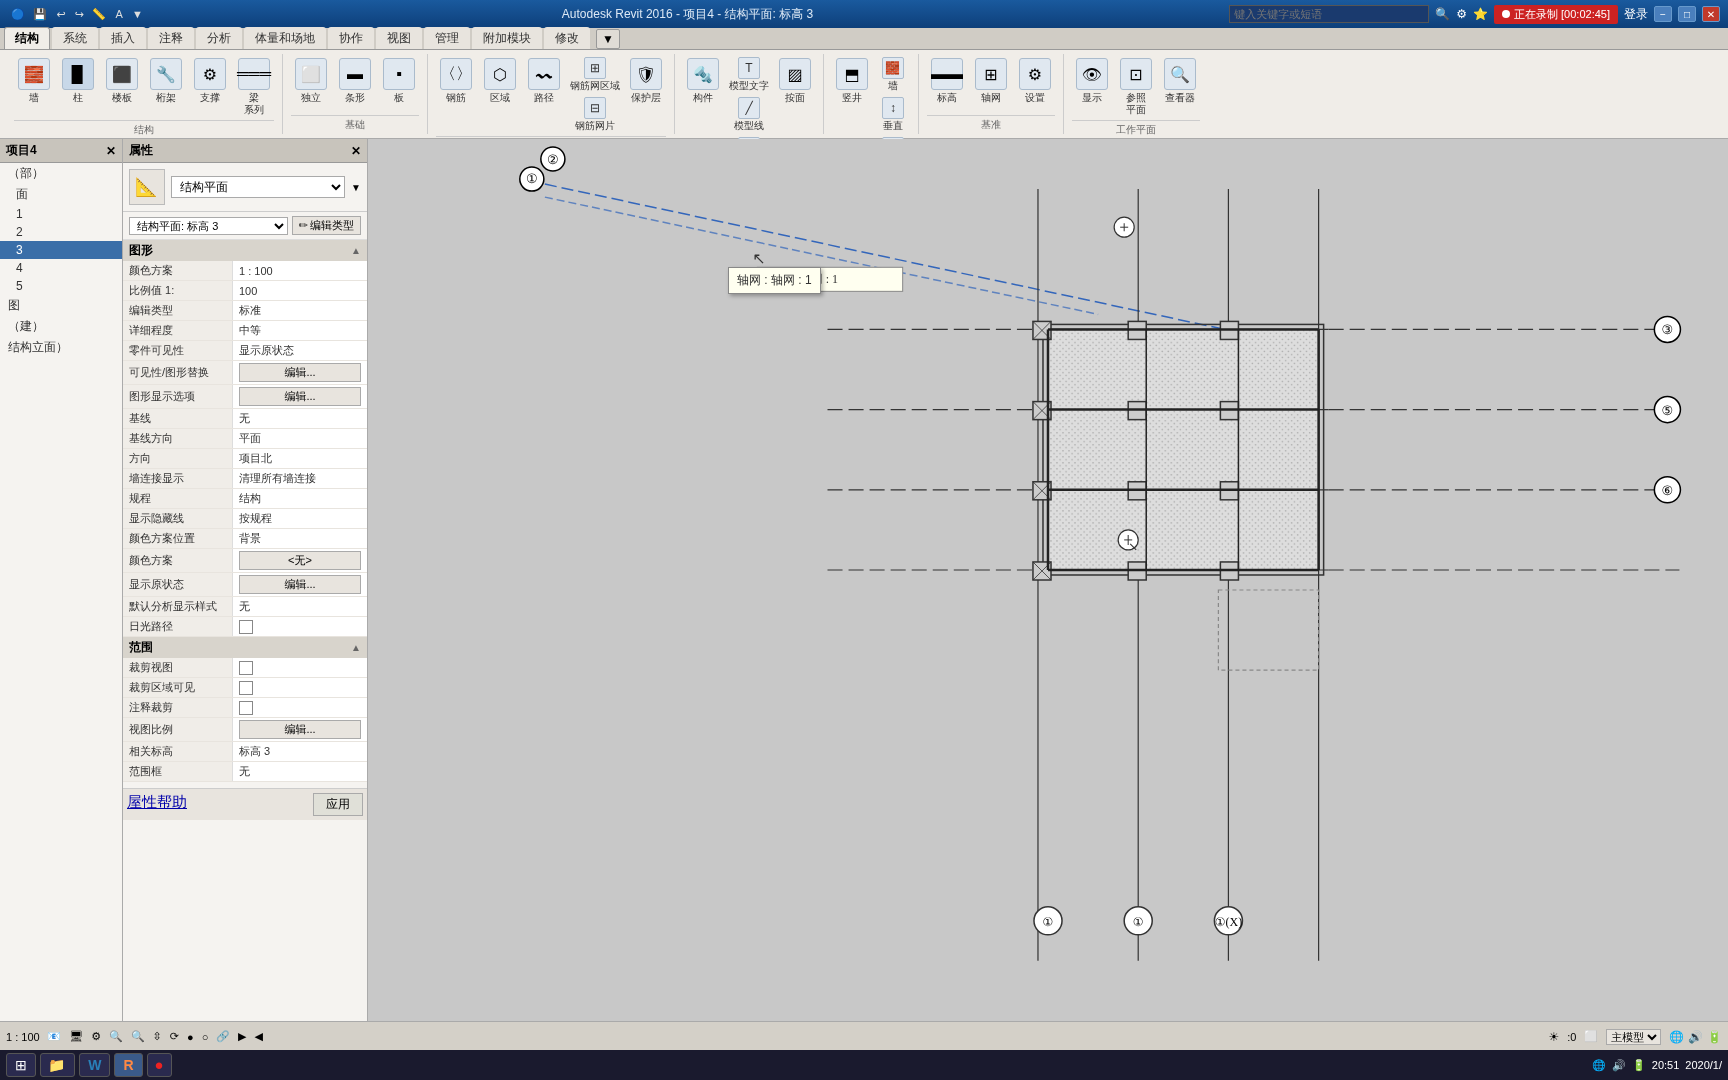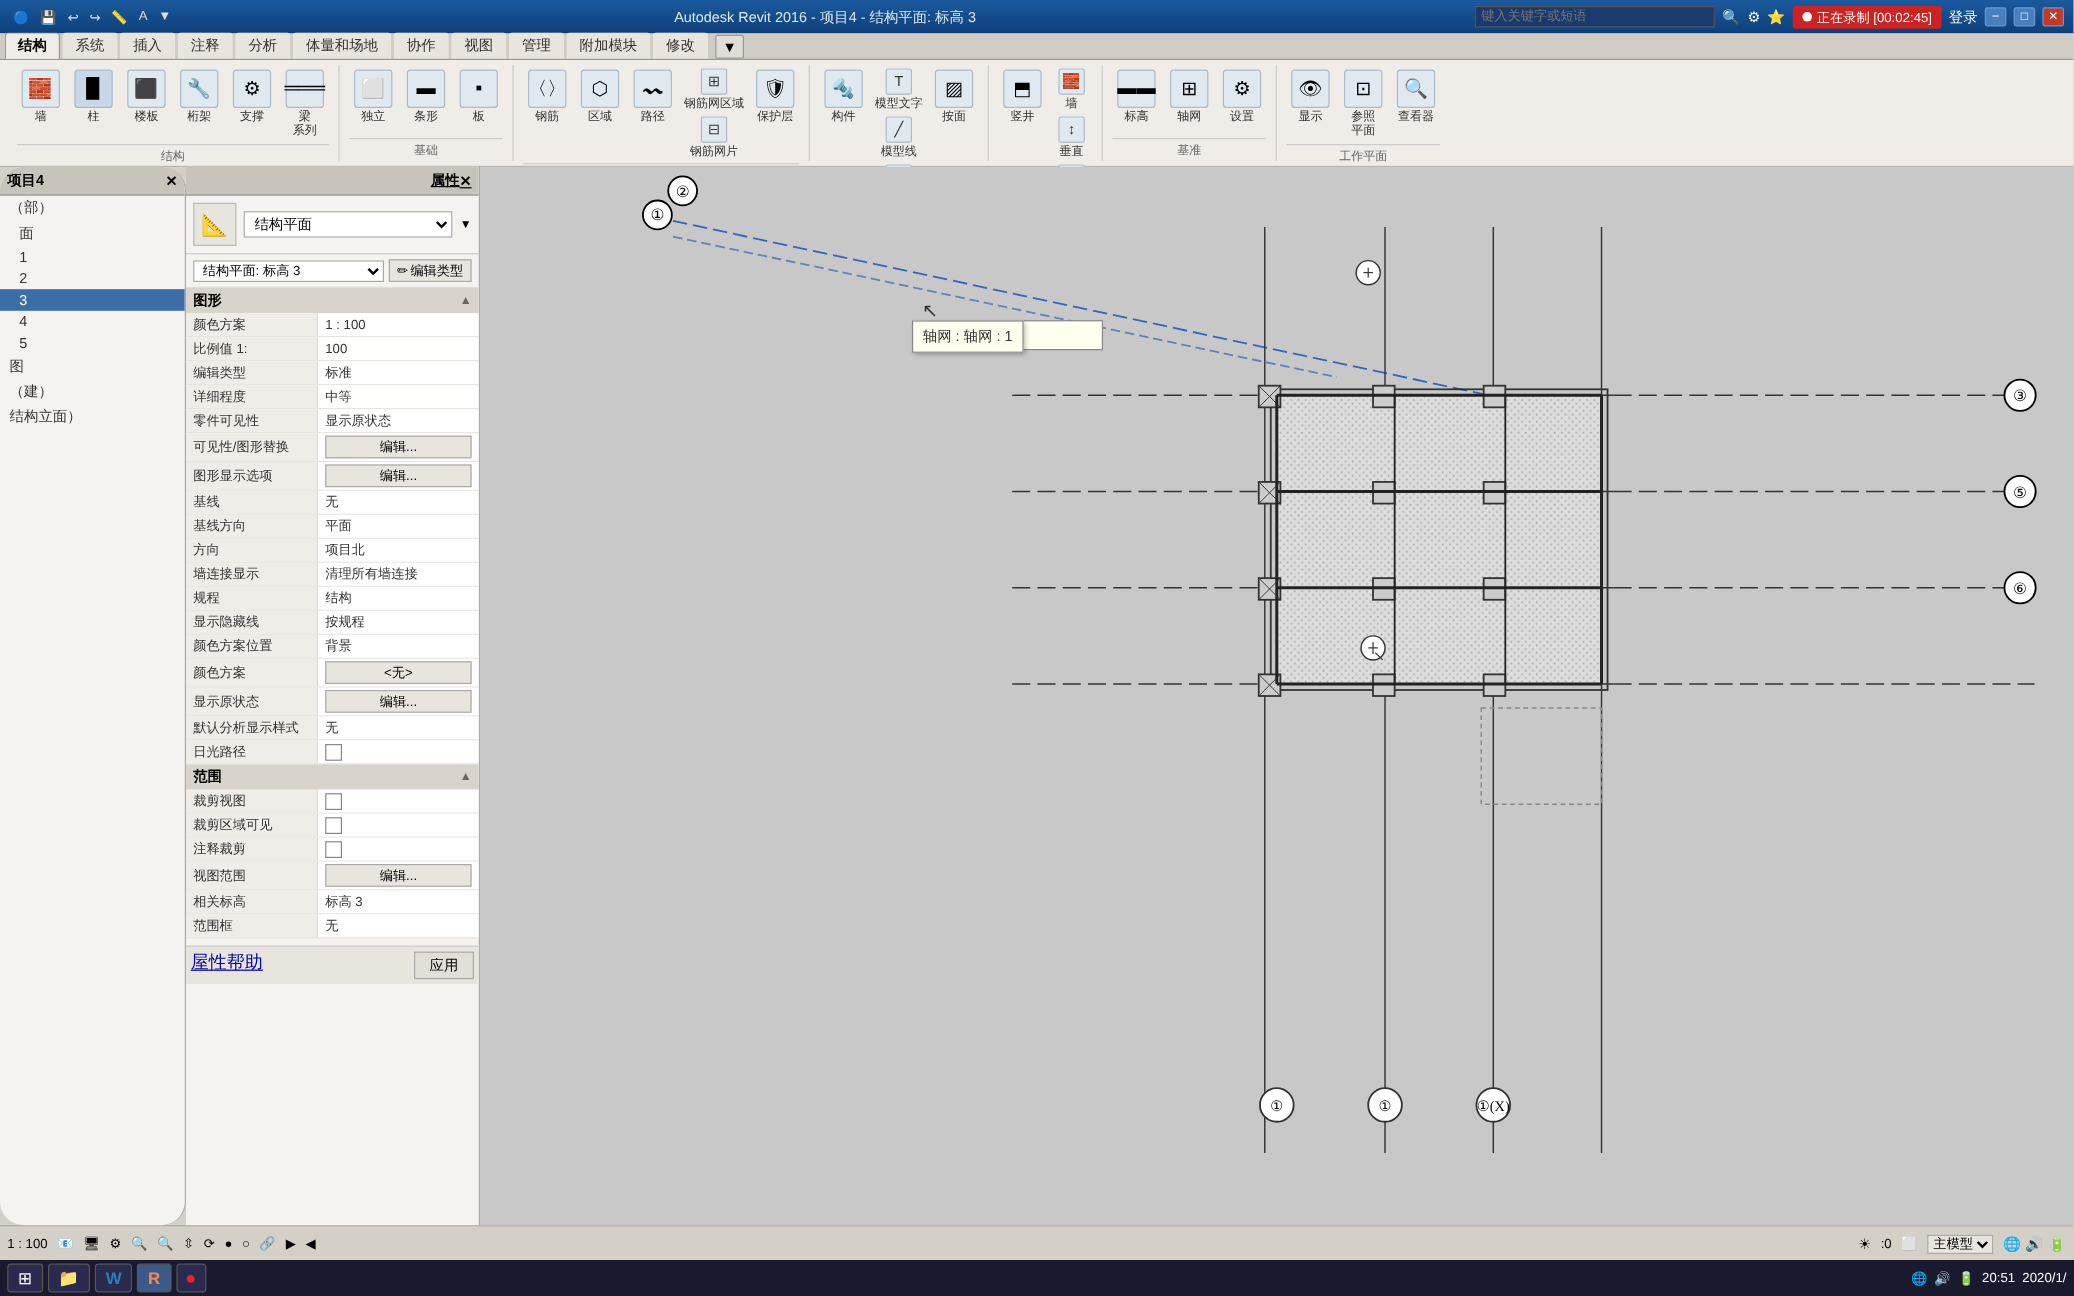--- a/index.html
+++ b/index.html
@@ -159,25 +159,24 @@
     }
 
     
     #main {
       display: flex;
       height: calc(1080px - 28px - 22px - 88px - 30px - 30px);
     }
 
     
     #left-panel {
-      width: 155px;
+      width: 123px;
       background: #f5f3f0;
       border-right: 1px solid #aaa;
       overflow-y: auto;
-      border-radius: 20px;
     }
     #left-panel-header {
       background: #c8c4bc;
       padding: 3px 6px;
       display: flex;
       justify-content: space-between;
       align-items: center;
       font-size: 12px;
       font-weight: bold;
       border-bottom: 1px solid #999;
@@ -194,26 +193,25 @@
     #props-panel {
       width: 245px;
       background: #f5f3f0;
       border-right: 1px solid #aaa;
       overflow-y: auto;
     }
     #props-header {
       background: #c8c4bc;
       padding: 3px 6px;
       display: flex;
-      justify-content: flex-end;
+      justify-content: space-between;
       align-items: center;
       font-size: 12px;
       font-weight: bold;
       border-bottom: 1px solid #999;
-      text-decoration: underline;
     }
     .props-type-row {
       display: flex;
       align-items: center;
       padding: 6px 6px;
       gap: 6px;
       border-bottom: 1px solid #ccc;
     }
     .props-icon {
       width: 36px; height: 36px;
@@ -788,21 +786,21 @@
         <div class="checkbox-cell"></div>
       </div>
     </div>
     <div class="props-row">
       <div class="props-row-label">注释裁剪</div>
       <div class="props-row-value">
         <div class="checkbox-cell"></div>
       </div>
     </div>
     <div class="props-row">
-      <div class="props-row-label">视图范围</div>
+      <div class="props-row-label">视图比例</div>
       <div class="props-row-value">
           <button class="props-btn">编辑...</button>
         </div>
     </div>
     <div class="props-row">
       <div class="props-row-label">相关标高</div>
       <div class="props-row-value">标高 3</div>
     </div>
     <div class="props-row">
       <div class="props-row-label">范围框</div>

